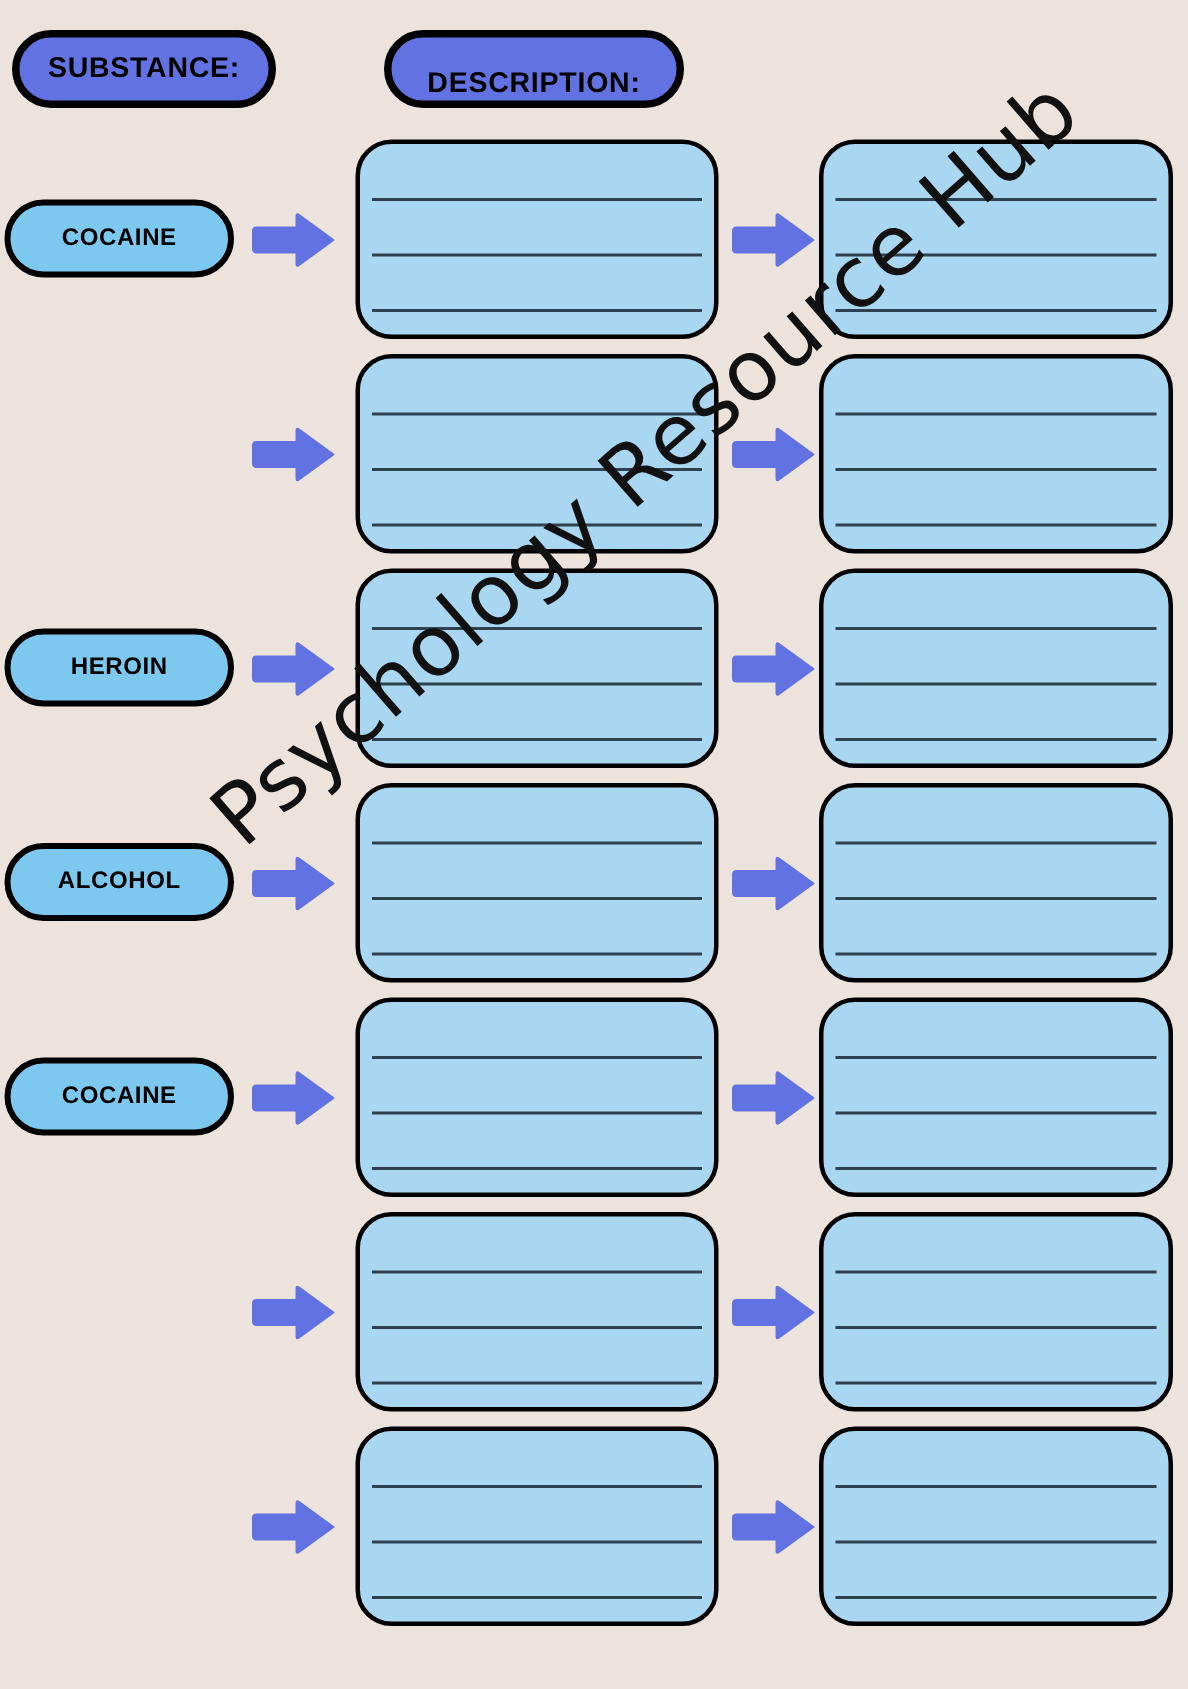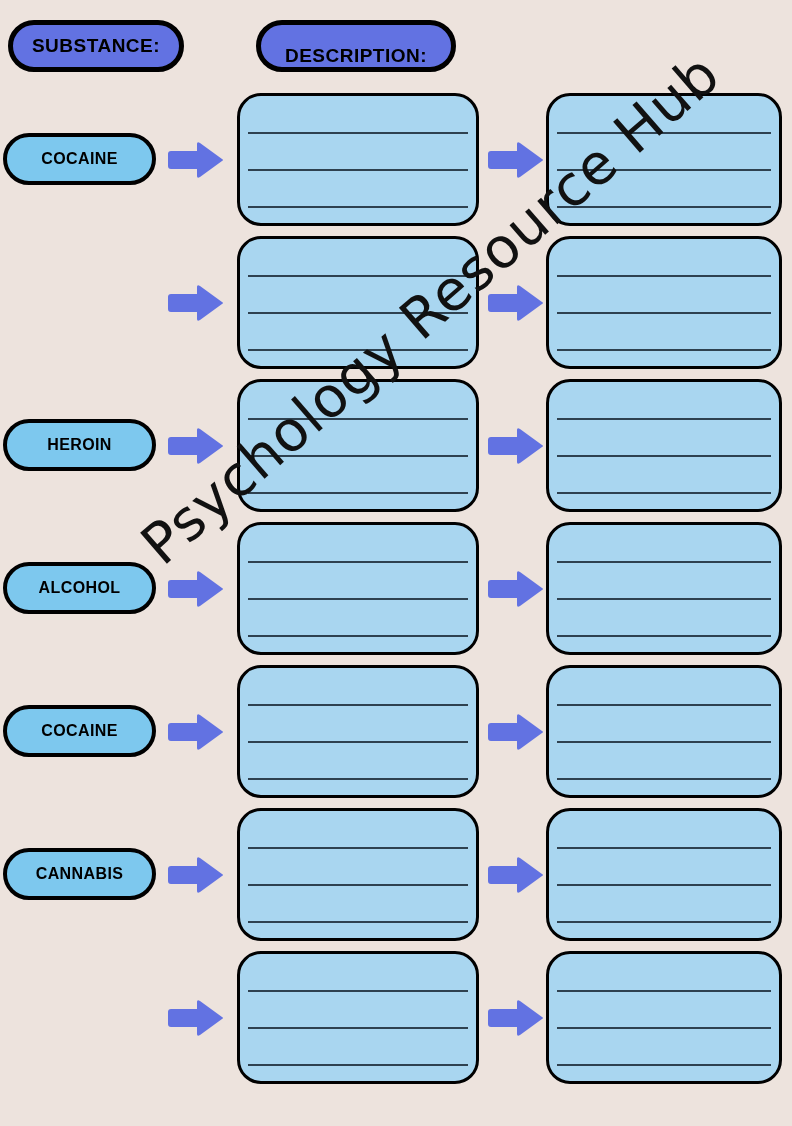--- a/index.html
+++ b/index.html
@@ -271,23 +271,20 @@
             <path d="M2 12 Q2 9 5 9 L31 9 L31 2 Q31 -1 34 1 L56 17 Q58 18 56 19 L34 35 Q31 37 31 34 L31 27 L5 27 Q2 27 2 24 Z" fill="#6272E2"></path>
           </svg>
         </div>
         <div class="write-box box-effect">
           <div class="rule r1"></div>
           <div class="rule r2"></div>
           <div class="rule r3"></div>
         </div>
       </div>
       <div class="row" style="top: 808px;">
-        <div class="substance-pill">
-          <span class="sub-text">CANNABIS</span>
-        </div>
         <div class="arrow arrow-1">
           <svg viewBox="0 0 58 36" xmlns="http://www.w3.org/2000/svg">
             <path d="M2 12 Q2 9 5 9 L31 9 L31 2 Q31 -1 34 1 L56 17 Q58 18 56 19 L34 35 Q31 37 31 34 L31 27 L5 27 Q2 27 2 24 Z" fill="#6272E2"></path>
           </svg>
         </div>
         <div class="write-box box-description">
           <div class="rule r1"></div>
           <div class="rule r2"></div>
           <div class="rule r3"></div>
         </div>

